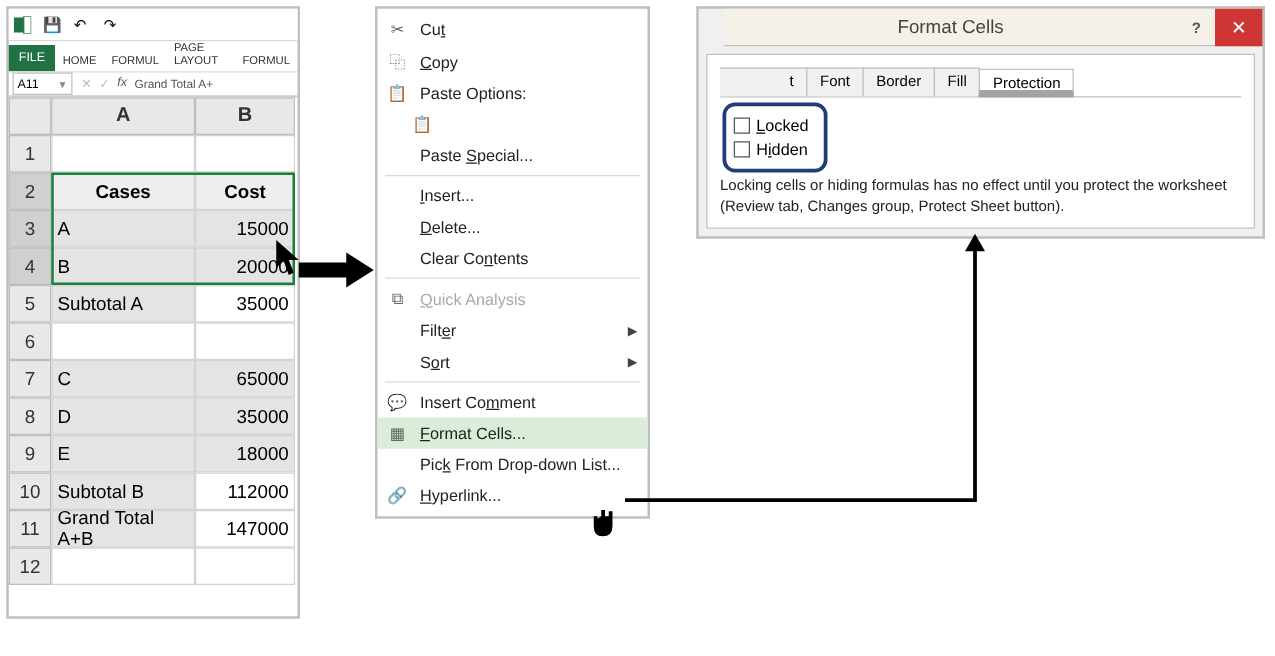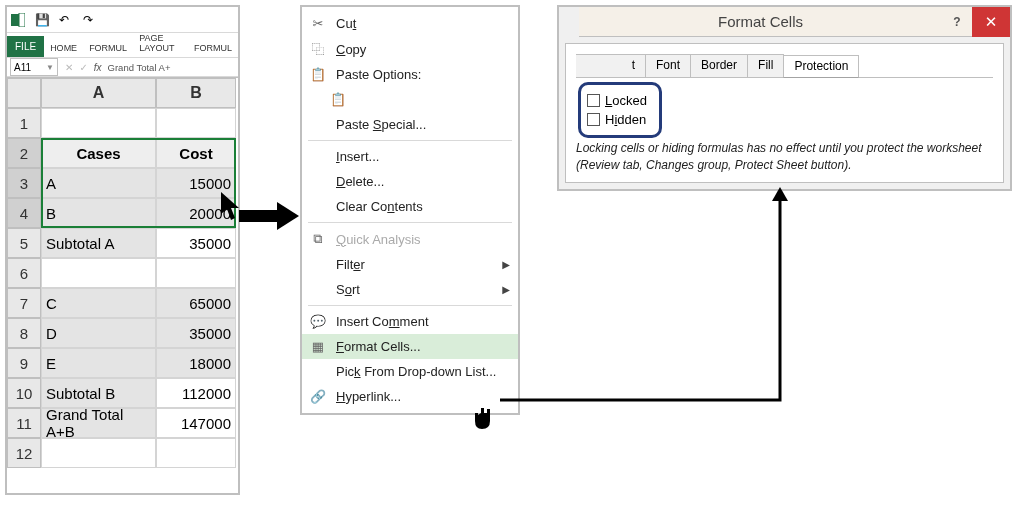--- a/index.html
+++ b/index.html
@@ -240,21 +240,21 @@
     position: relative;
   }
   .dlg-tab.cut {
     width: 70px;
     overflow: hidden;
     white-space: nowrap;
     border-left:none;
   }
   .dlg-tab.active {
     background: #fff;
-    border-bottom: 1px solid #a3a3a3;
+    border-bottom: 6px solid #a3a3a3;
     top: 1px;
   }
   .checks-box {
     position: absolute;
     border: 3px solid #243b7a;
     border-radius: 10px;
     padding: 6px 12px 6px 6px;
     left: 12px;
     top: 38px;
   }
@@ -268,21 +268,20 @@
   .chk {
     width: 13px; height: 13px;
     border: 1px solid #555;
     background: #fff;
   }
   .dlg-hint {
     margin-top: 62px;
     font-size: 12px;
     color: #222;
     line-height: 1.4;
-    font-style: italic;
   }
 
   
   .arrow2 {
     position: absolute;
     pointer-events: none;
   }
   .arrow2 svg { overflow: visible; }
 
   

